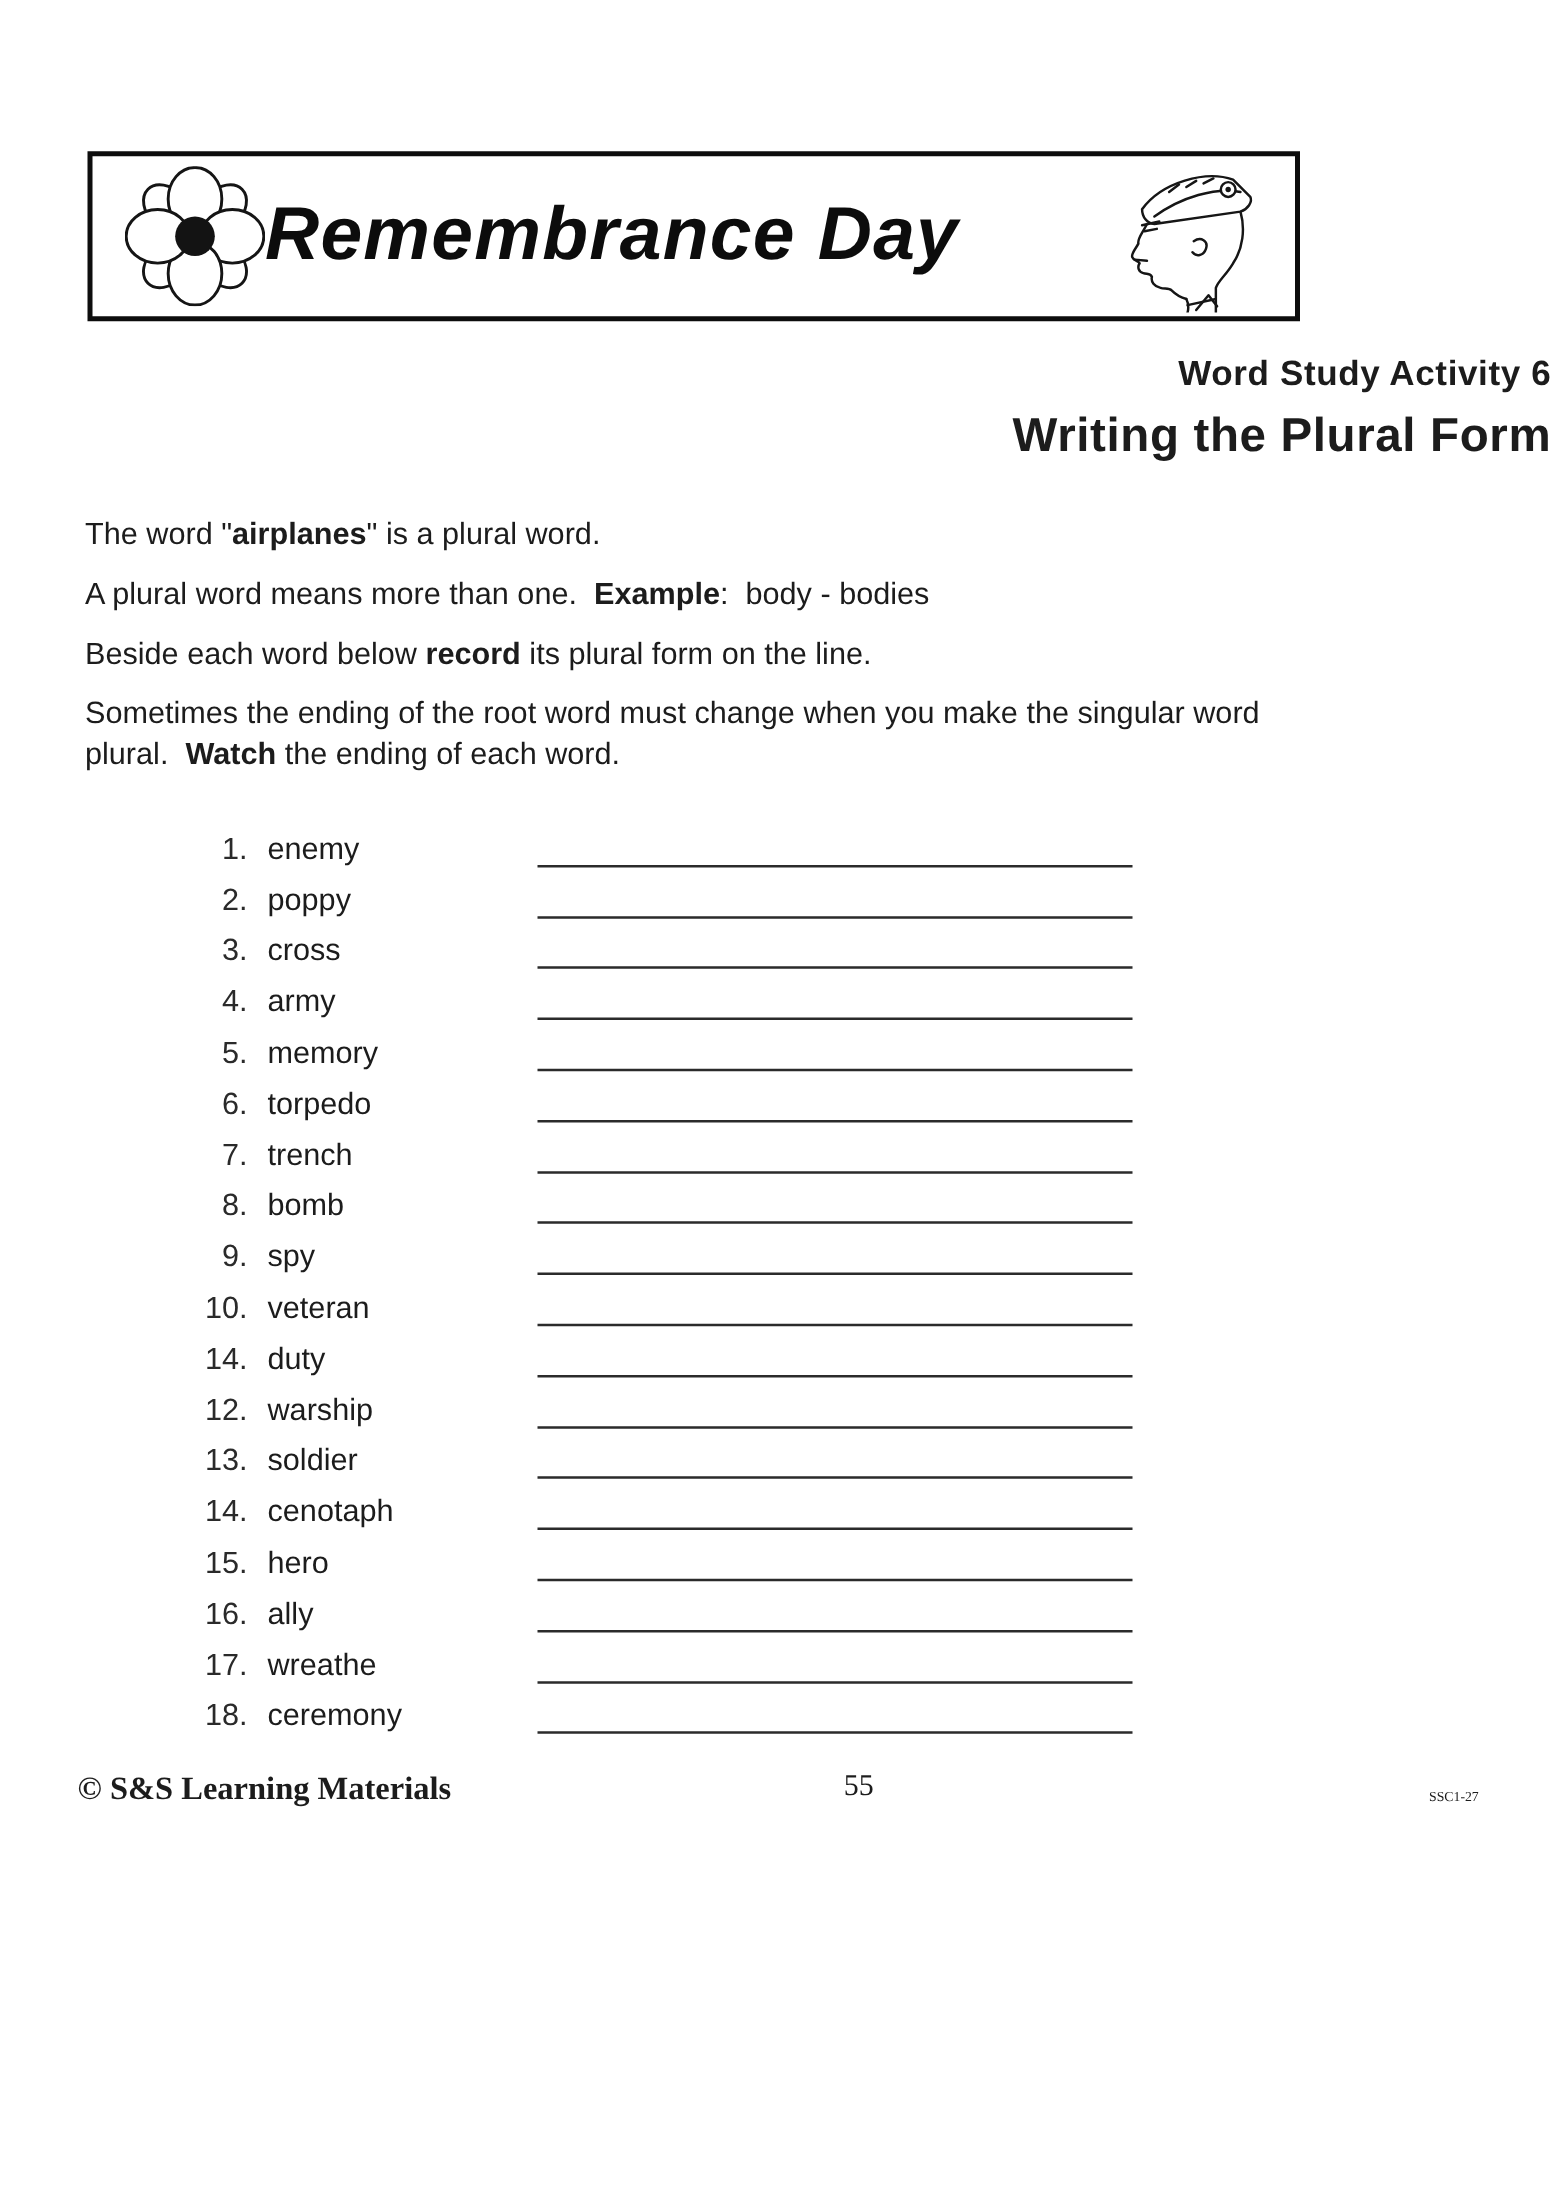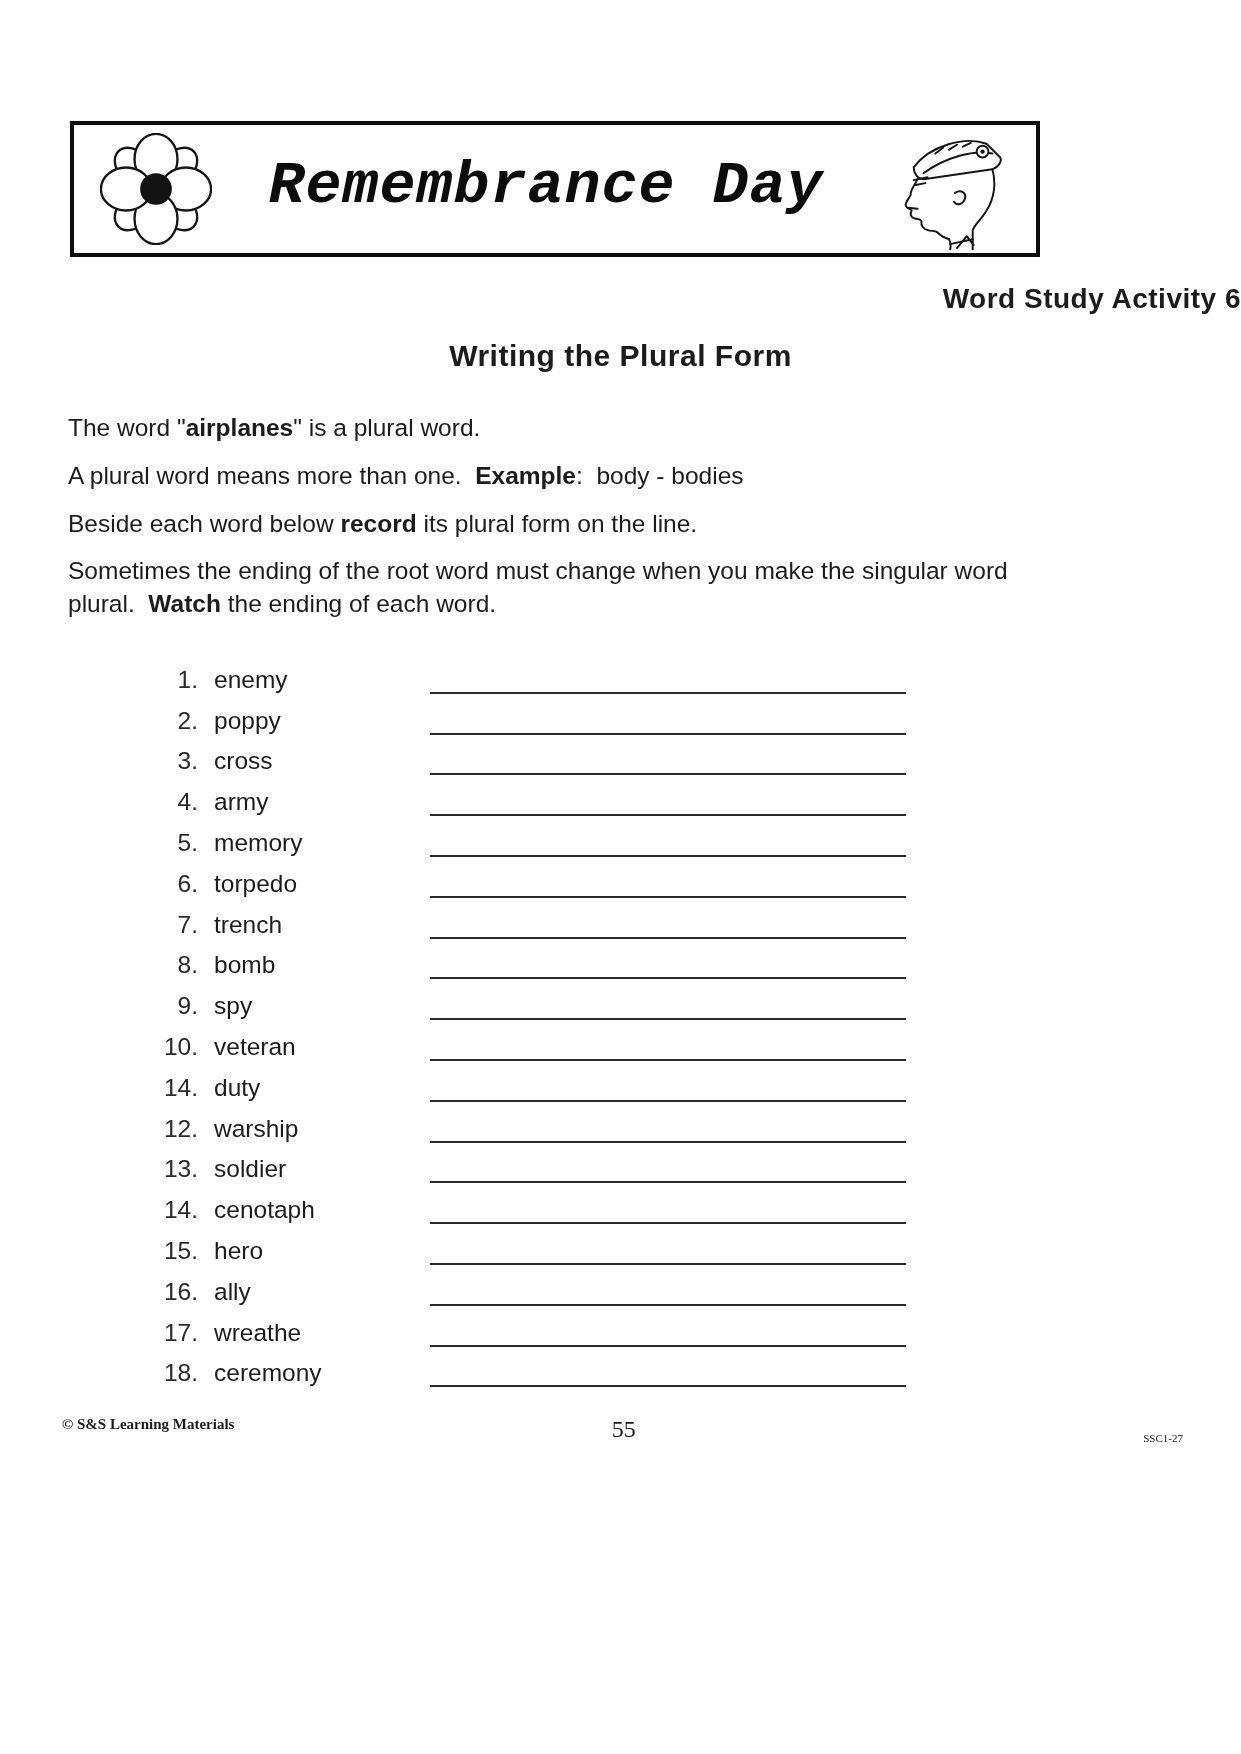--- a/index.html
+++ b/index.html
@@ -4,48 +4,48 @@
 <style>
   html,body{margin:0;padding:0;background:#e8e8e8;}
   .page{position:relative;width:1241px;height:1754px;background:#ffffff;margin:0 auto;
         font-family:"Liberation Sans",sans-serif;color:#1c1c1c;overflow:hidden;}
 
   
   .header-box{position:absolute;top:121px;left:70px;width:962px;height:128px;
               border:4px solid #0d0d0d;background:#fff;display:flex;align-items:center;}
   .poppy{margin-left:26px;width:112px;height:112px;flex:0 0 auto;}
   .poppy svg,.soldier svg{width:100%;height:100%;display:block;}
-  .main-title{flex:1;text-align:center;margin:0 0 6px 0;
-              font-family:Liberation Mono, monospace;font-style:italic;font-weight:bold;
+  .main-title{flex:1;margin:0 0 6px 0;
+              font-family:Liberation Sans, sans-serif;font-style:italic;font-weight:bold;
               font-size:60px;letter-spacing:1px;color:#0c0c0c;}
   .soldier{width:148px;height:122px;margin-right:8px;flex:0 0 auto;}
 
   
   .activity-title{position:absolute;top:283px;left:0;width:100%;text-align:right;
                   margin:0;font-size:28px;font-weight:bold;letter-spacing:.5px;}
-  .worksheet-title{position:absolute;top:339px;left:0;width:100%;text-align:center;
-                   margin:0;font-size:30px;font-weight:bold;letter-spacing:.5px;}
+  .worksheet-title{position:absolute;top:328px;left:0;width:100%;text-align:right;
+                   margin:0;font-size:38px;font-weight:bold;letter-spacing:.5px;}
 
   
   .intro{position:absolute;top:412px;left:68px;width:962px;font-size:24.5px;line-height:1.34;}
   .intro p{margin:0 0 15px 0;}
   .b{font-weight:bold;}
 
   
   .word-list{position:absolute;top:653px;left:148px;}
   .row{display:flex;align-items:flex-end;height:40.8px;font-size:24.5px;}
   .num{width:50px;text-align:right;color:#2a2a2a;}
   .word{margin-left:16px;width:212px;}
   .blank{width:476px;margin-left:4px;height:30px;border-bottom:2px solid #2b2b2b;}
 
   
   .footer{position:absolute;top:1416px;left:62px;right:58px;display:flex;
           justify-content:space-between;align-items:flex-start;
           font-family:"Liberation Serif",serif;}
-  .copyright{font-weight:bold;font-size:15px;}
+  .copyright{font-weight:bold;font-size:26px;}
   .pageno{font-size:24px;transform:translateX(-65px);}
   .code{font-size:11px;padding-top:16px;}
 </style>
 </head>
 <body>
 
 <div class="page">
 
   <div class="header-box">
     <span class="poppy">

